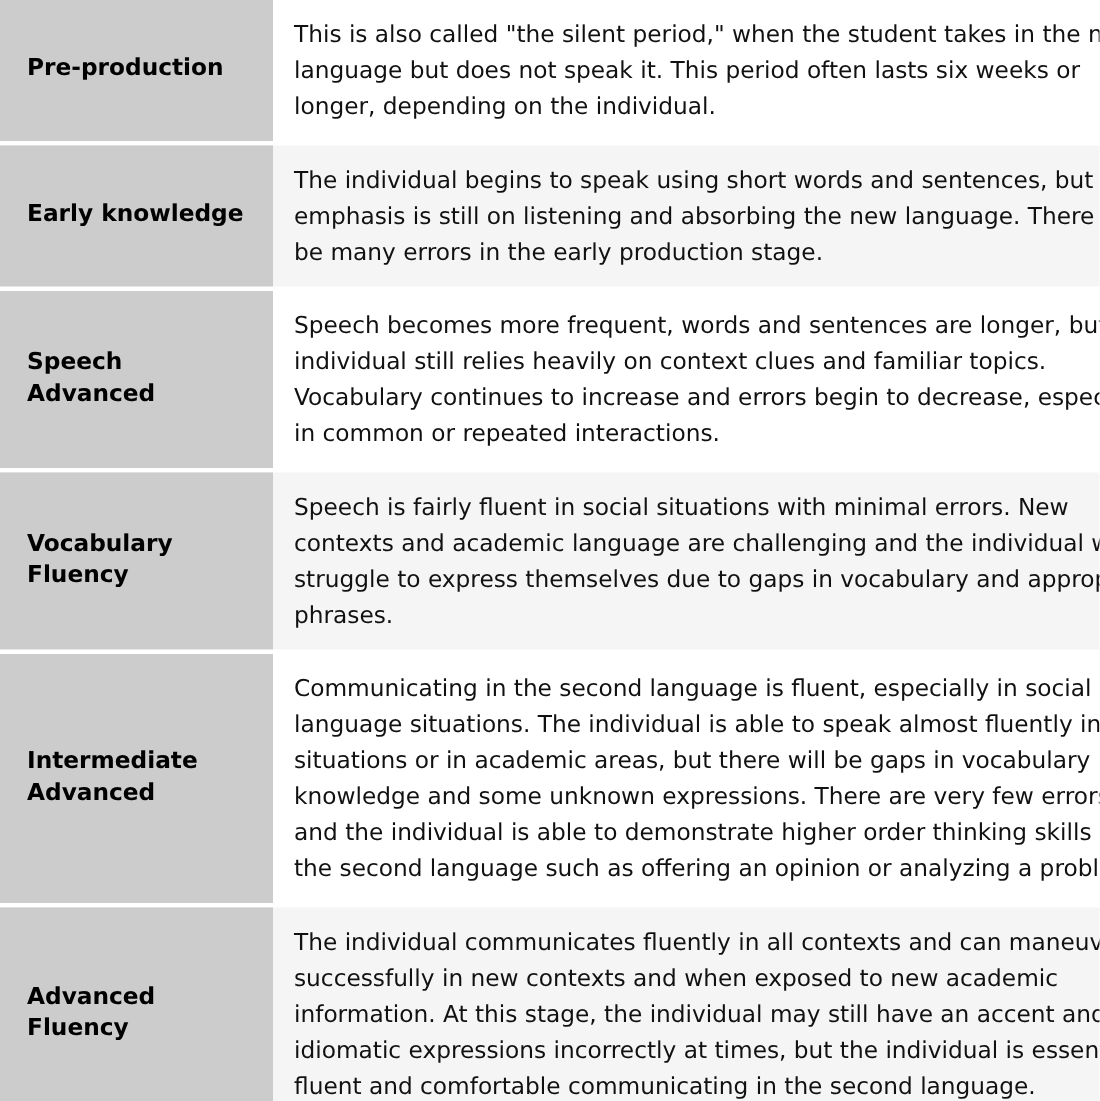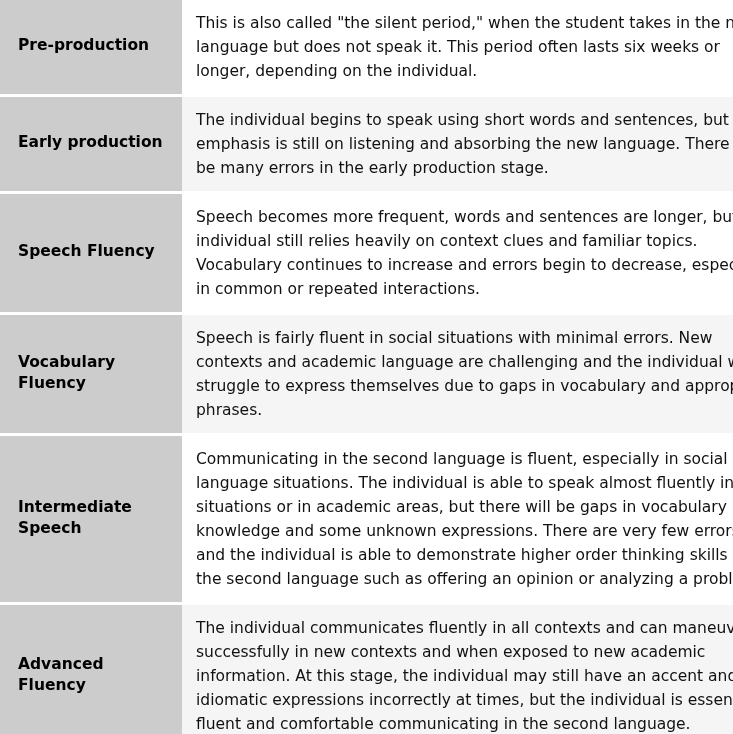--- a/index.html
+++ b/index.html
@@ -56,33 +56,33 @@
 </head>
 <body>
 
 <table class="stages-table">
   <tbody>
     <tr class="stage-row">
       <td class="stage-label">Pre-production</td>
       <td class="stage-desc">This is also called "the silent period," when the student takes in the new language but does not speak it. This period often lasts six weeks or longer, depending on the individual.</td>
     </tr>
     <tr class="stage-row alt">
-      <td class="stage-label">Early production</td>
+      <td class="stage-label">Early knowledge</td>
       <td class="stage-desc">The individual begins to speak using short words and sentences, but the emphasis is still on listening and absorbing the new language. There will be many errors in the early production stage.</td>
     </tr>
     <tr class="stage-row">
-      <td class="stage-label">Speech Fluency</td>
+      <td class="stage-label">Speech Advanced</td>
       <td class="stage-desc">Speech becomes more frequent, words and sentences are longer, but the individual still relies heavily on context clues and familiar topics. Vocabulary continues to increase and errors begin to decrease, especially in common or repeated interactions.</td>
     </tr>
     <tr class="stage-row alt">
       <td class="stage-label">Vocabulary Fluency</td>
       <td class="stage-desc">Speech is fairly fluent in social situations with minimal errors. New contexts and academic language are challenging and the individual will struggle to express themselves due to gaps in vocabulary and appropriate phrases.</td>
     </tr>
     <tr class="stage-row">
-      <td class="stage-label">Intermediate Speech</td>
+      <td class="stage-label">Intermediate Advanced</td>
       <td class="stage-desc">Communicating in the second language is fluent, especially in social language situations. The individual is able to speak almost fluently in new situations or in academic areas, but there will be gaps in vocabulary knowledge and some unknown expressions. There are very few errors, and the individual is able to demonstrate higher order thinking skills in the second language such as offering an opinion or analyzing a problem.</td>
     </tr>
     <tr class="stage-row alt">
       <td class="stage-label">Advanced Fluency</td>
       <td class="stage-desc">The individual communicates fluently in all contexts and can maneuver successfully in new contexts and when exposed to new academic information. At this stage, the individual may still have an accent and use idiomatic expressions incorrectly at times, but the individual is essentially fluent and comfortable communicating in the second language.</td>
     </tr>
   </tbody>
 </table>
 
 </body></html>

